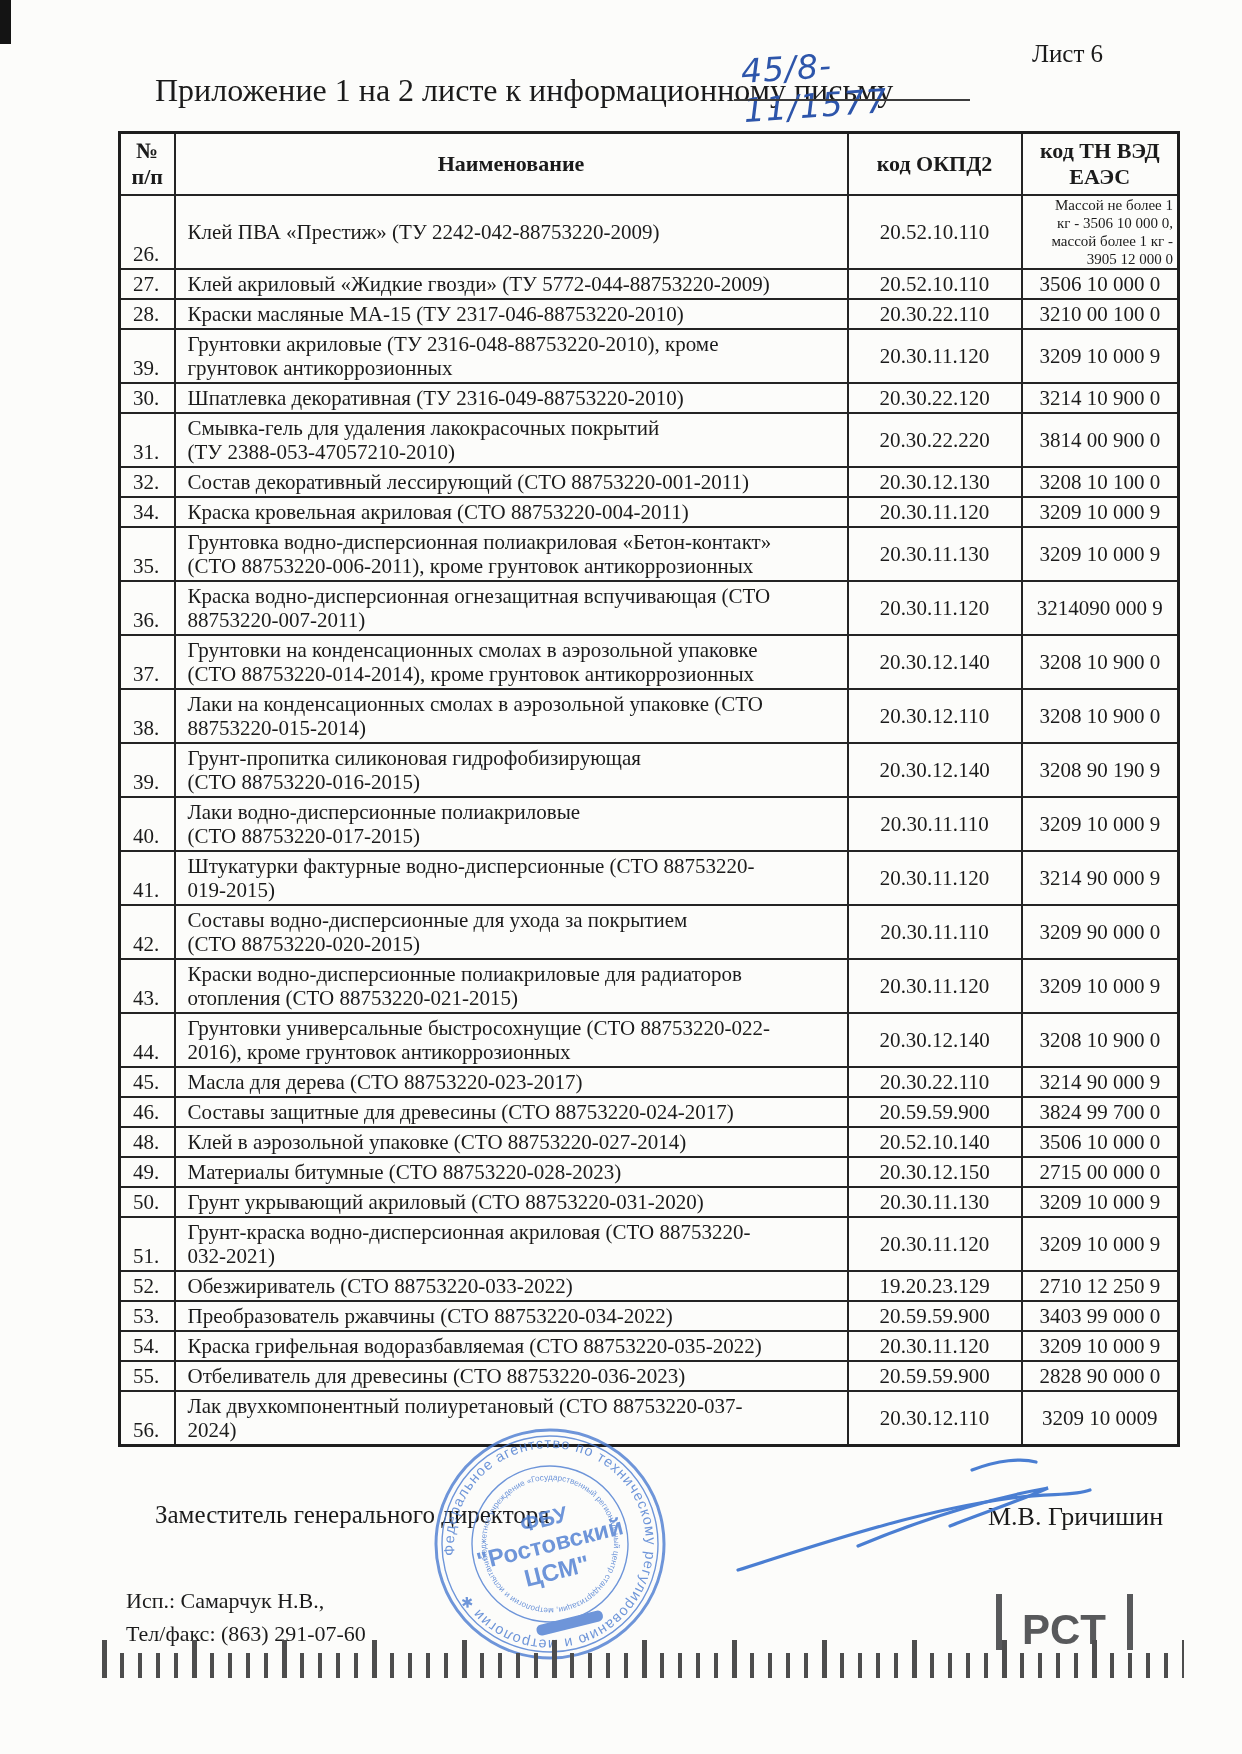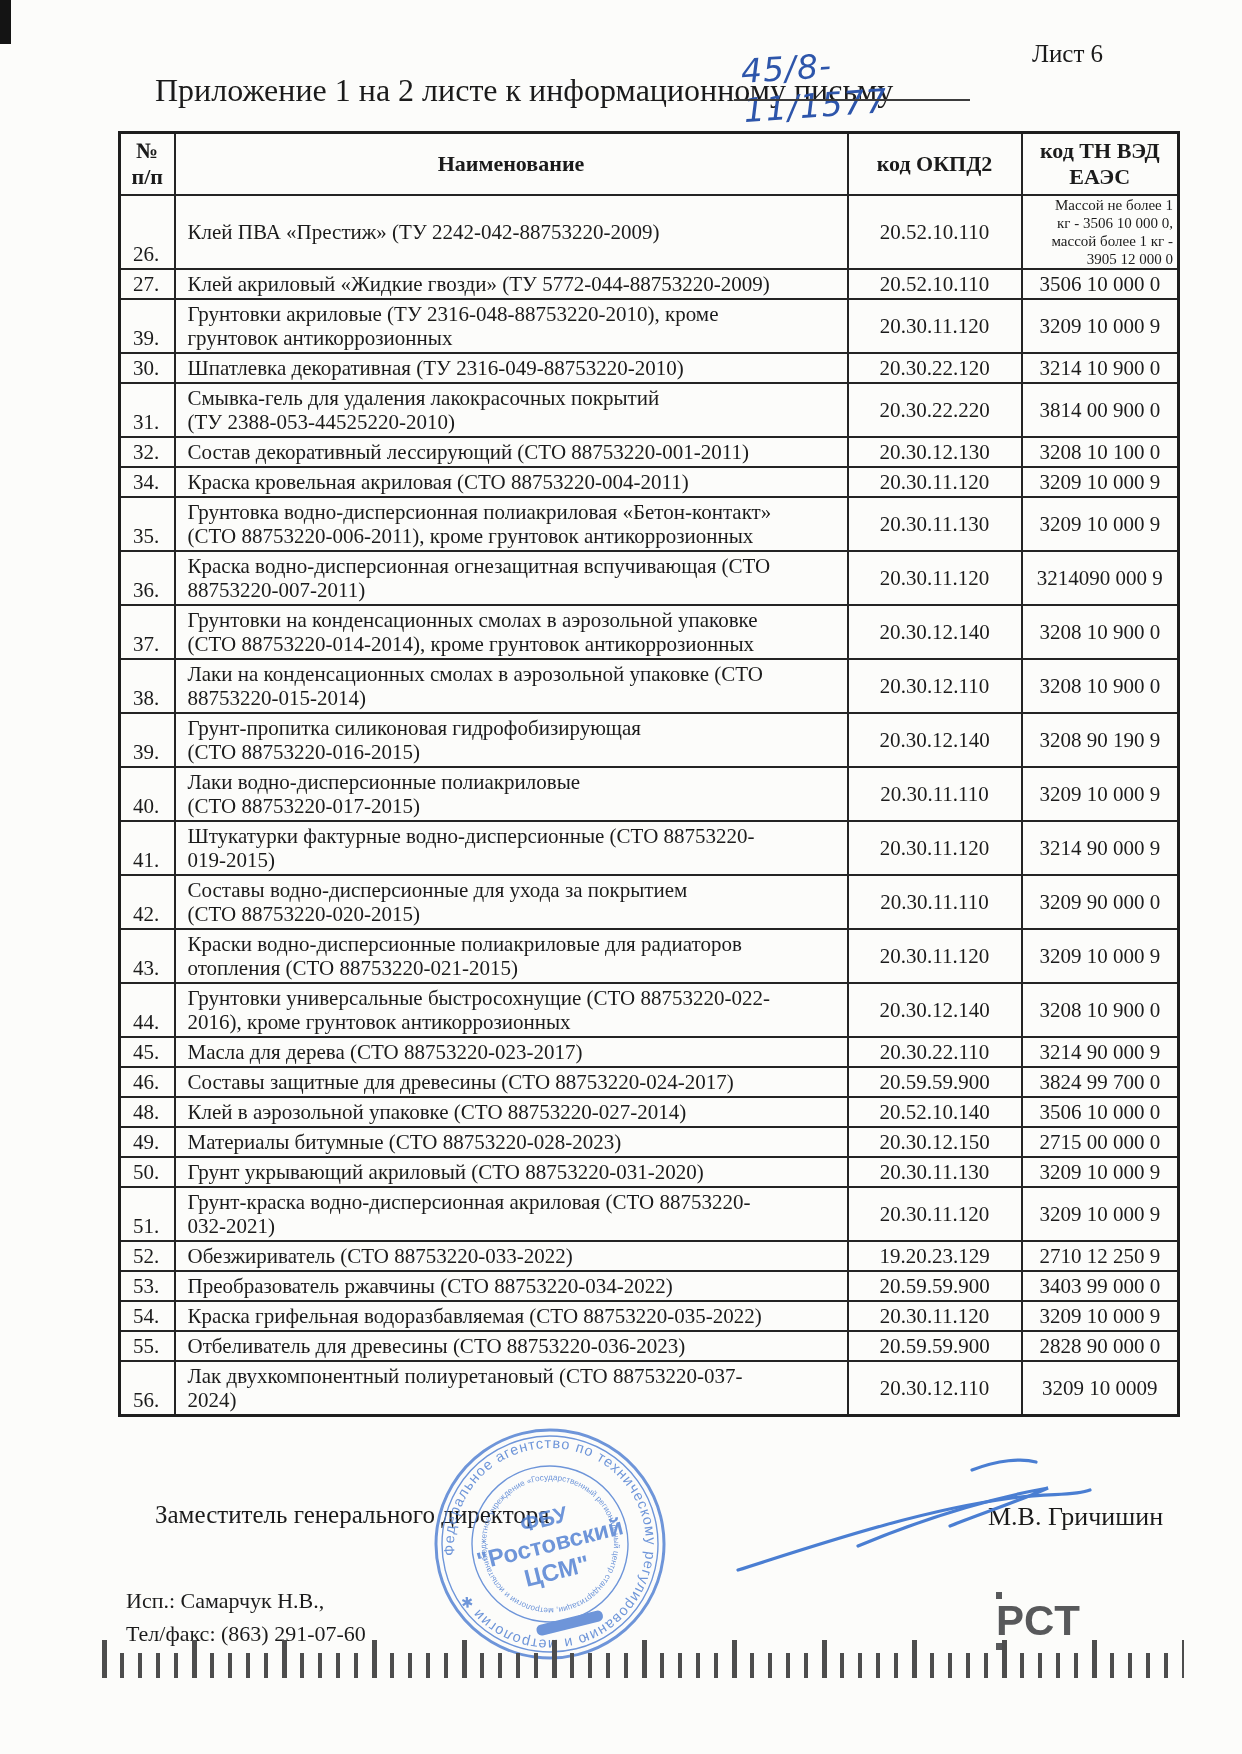--- a/index.html
+++ b/index.html
@@ -43,21 +43,21 @@
 
   .sign-position{position:absolute;left:155px;top:1496px;font-size:25px;line-height:38px;}
   .signer-name{position:absolute;left:988px;top:1502px;font-size:26px;}
   .executor{position:absolute;left:126px;top:1584px;font-size:22px;line-height:33px;}
 
   .stamp-svg{position:absolute;left:428px;top:1422px;opacity:.8;}
   .sign-svg{position:absolute;left:620px;top:1448px;}
 
   .rst-logo{
     position:absolute;left:996px;top:1592px;height:58px;
-    display:flex;gap:2px;color:#58595b;flex-direction:column;
+    display:flex;align-items:flex-end;gap:20px;color:#58595b;
   }
   .rst-bar{width:6px;height:56px;background:#58595b;}
   .rst-text{
     font-family:"Liberation Sans","DejaVu Sans",sans-serif;
     font-weight:bold;font-size:42px;line-height:40px;letter-spacing:1px;
   }
   .ruler{position:absolute;left:102px;top:1640px;width:1082px;height:38px;}
   .ruler .tall{
     position:absolute;left:0;top:0;width:100%;height:38px;
     background:repeating-linear-gradient(90deg,#4d4d4d 0 5px,transparent 5px 90px);
@@ -107,36 +107,42 @@
 массой более 1 кг -
 3905 12 000 0</td>
         </tr>
         <tr>
           <td class="c-num">27.</td>
           <td class="c-name">Клей акриловый «Жидкие гвозди» (ТУ 5772-044-88753220-2009)</td>
           <td class="c-okpd2">20.52.10.110</td>
           <td class="c-tnved">3506 10 000 0</td>
         </tr>
         <tr>
+          <td class="c-num">28.</td>
+          <td class="c-name">Краски масляные МА-15 (ТУ 2317-046-88753220-2010)</td>
+          <td class="c-okpd2">20.30.22.110</td>
+          <td class="c-tnved">3210 00 100 0</td>
+        </tr>
+        <tr>
           <td class="c-num">39.</td>
           <td class="c-name">Грунтовки акриловые (ТУ 2316-048-88753220-2010), кроме
 грунтовок антикоррозионных</td>
           <td class="c-okpd2">20.30.11.120</td>
           <td class="c-tnved">3209 10 000 9</td>
         </tr>
         <tr>
           <td class="c-num">30.</td>
           <td class="c-name">Шпатлевка декоративная  (ТУ 2316-049-88753220-2010)</td>
           <td class="c-okpd2">20.30.22.120</td>
           <td class="c-tnved">3214 10 900 0</td>
         </tr>
         <tr>
           <td class="c-num">31.</td>
           <td class="c-name">Смывка-гель для удаления лакокрасочных покрытий
-(ТУ 2388-053-44525220-2010)</td>
+(ТУ 2388-053-47057210-2010)</td>
           <td class="c-okpd2">20.30.22.220</td>
           <td class="c-tnved">3814 00 900 0</td>
         </tr>
         <tr>
           <td class="c-num">32.</td>
           <td class="c-name">Состав декоративный лессирующий (СТО 88753220-001-2011)</td>
           <td class="c-okpd2">20.30.12.130</td>
           <td class="c-tnved">3208 10 100 0</td>
         </tr>
         <tr>

